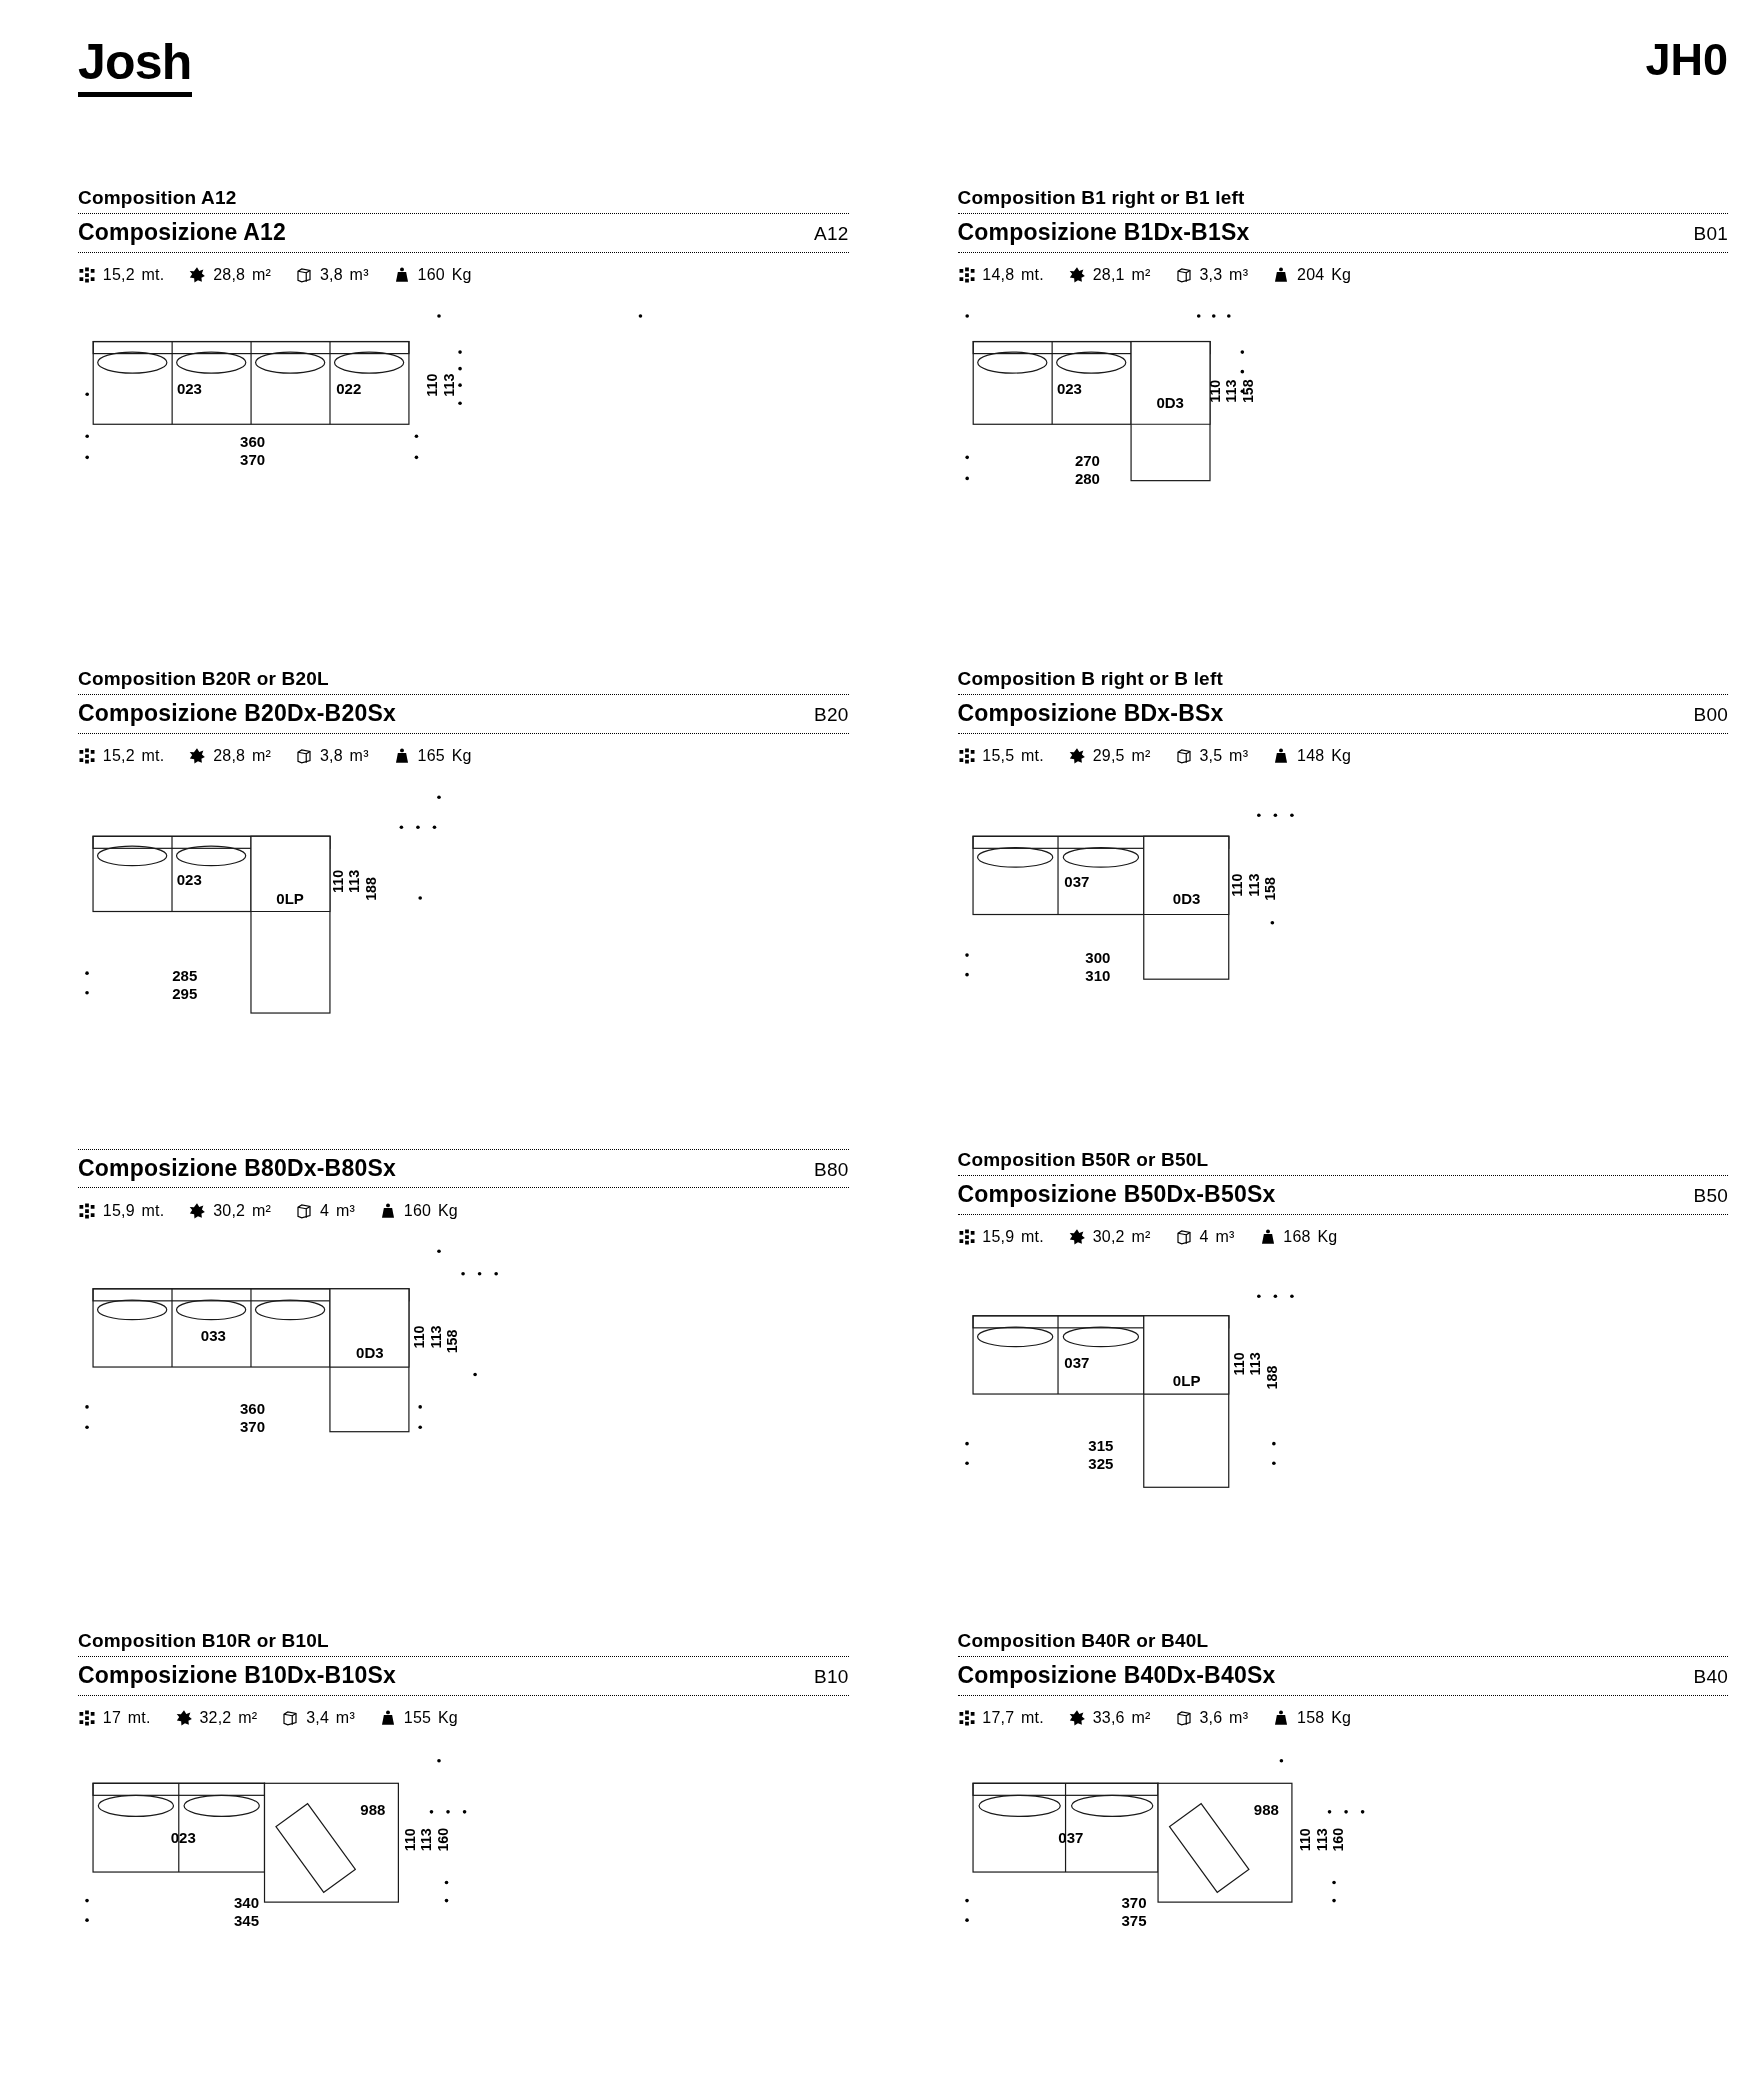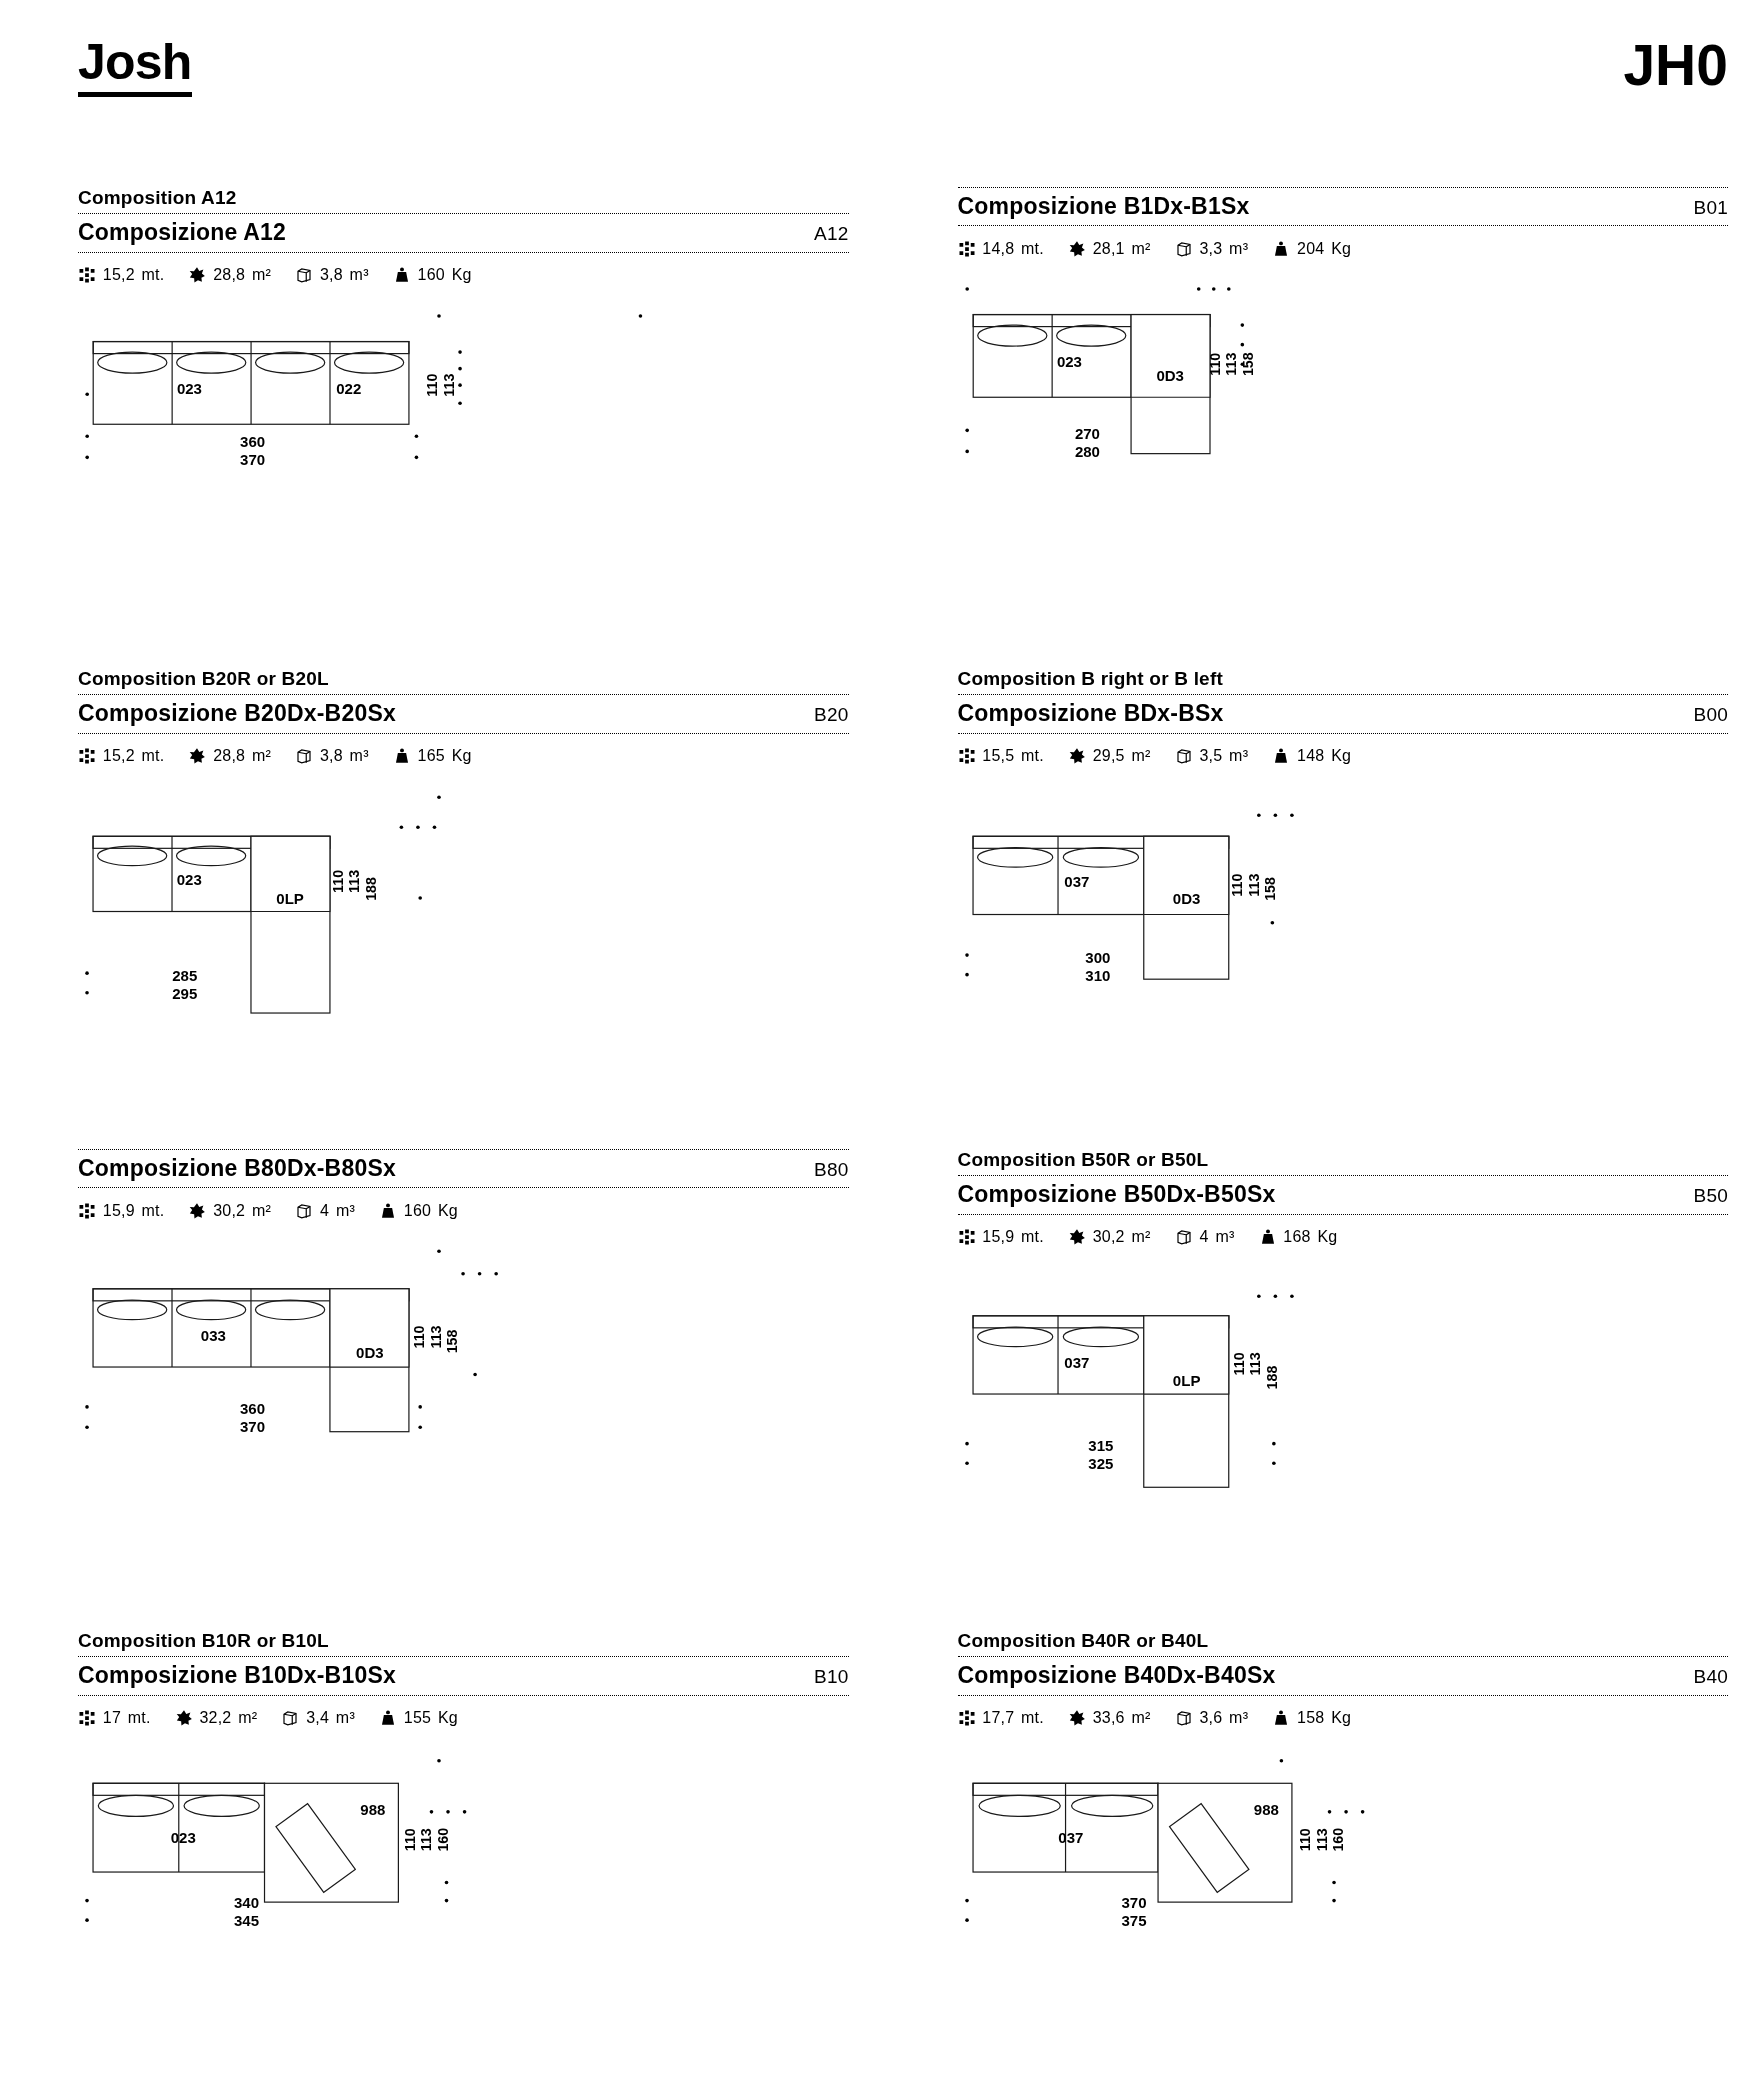--- a/index.html
+++ b/index.html
@@ -26,21 +26,21 @@
   }
   .brand {
     font-size: 50px;
     font-weight: bold;
     letter-spacing: -0.8px;
     border-bottom: 5.3px solid #000;
     padding-bottom: 3px;
     line-height: 1.05;
   }
   .doc-code {
-    font-size: 57px;
+    font-size: 45px;
     font-weight: bold;
     letter-spacing: 0px;
     line-height: 1.05;
   }
 
   
   .grid {
     display: grid;
     grid-template-columns: 1fr 1fr;
     column-gap: 109px;
@@ -223,20 +223,21 @@
           <text class="lbl-sm" x="478" y="100" transform="rotate(-90 478 100)" text-anchor="middle">110</text>
           <text class="lbl-sm" x="500" y="100" transform="rotate(-90 500 100)" text-anchor="middle">113</text>
 
           <text class="lbl" x="232" y="182" text-anchor="middle">360</text>
           <text class="lbl" x="232" y="206" text-anchor="middle">370</text>
         </svg>
       </div>
     </div>
 
     <div class="comp">
+      <div class="comp-title-en">Composition B1 right or B1 left</div>
       <div class="dotted"></div>
       <div class="comp-title-row">
         <div class="comp-title-it">Composizione B1Dx-B1Sx</div>
         <div class="comp-code">B01</div>
       </div>
       <div class="dotted" style="margin-top:5.3px;"></div>
 
       <div class="specs">
         <div class="spec">
           <span class="ic">

